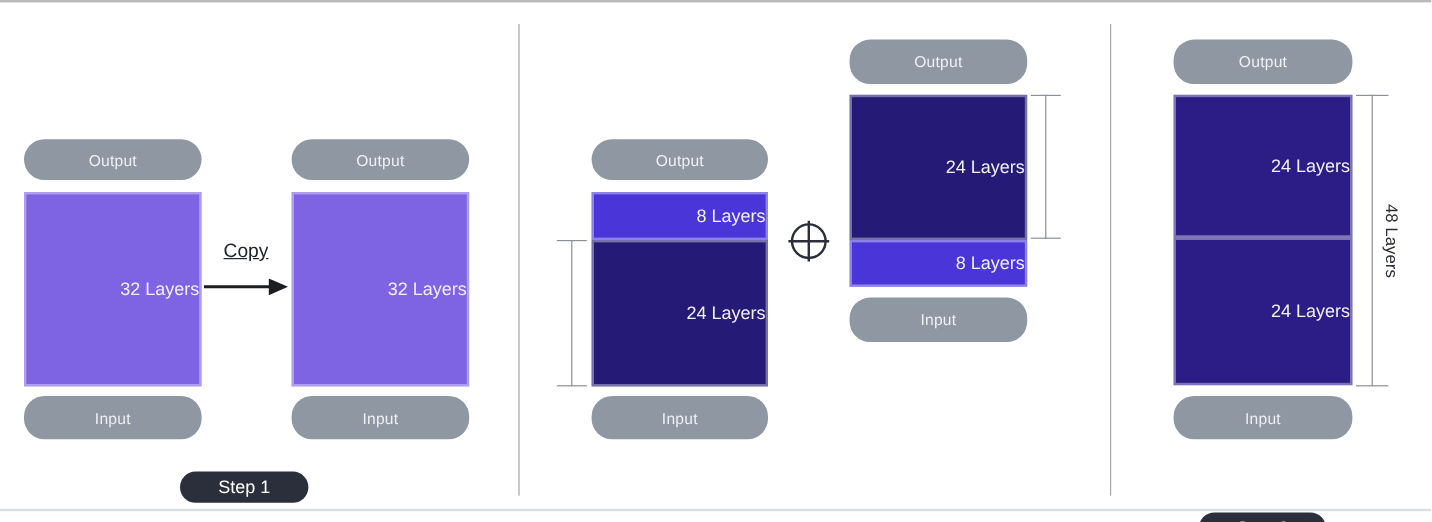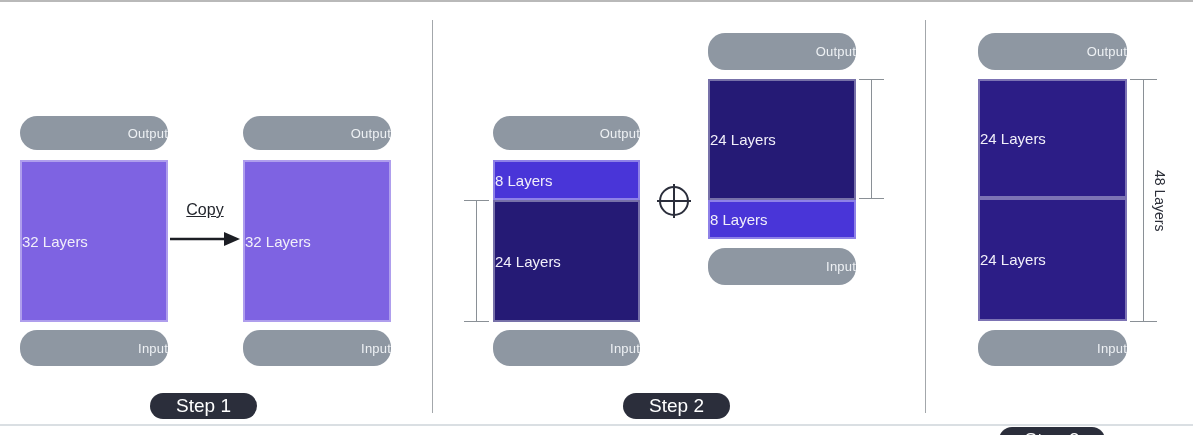--- a/index.html
+++ b/index.html
@@ -11,33 +11,33 @@
     font-family: "Liberation Sans", sans-serif;
     overflow: hidden;
   }
   .abs { position: absolute; box-sizing: border-box; }
   .rule { background: #b9b9b9; }
   .rule-bottom { background: #dadfe3; }
   .vdivider { width: 1px; background: #a3a7ab; }
   .bar {
     background: #8e97a2;
     color: #eef1f4;
-    display: flex; align-items: center; justify-content: flex-end;
+    display: flex; align-items: center; justify-content: center;
     font-size: 13px; letter-spacing: 0.2px; border-radius: 17px;
   }
   .block {
-    display: flex; align-items: center; justify-content: flex-start;
+    display: flex; align-items: center; justify-content: flex-end;
     color: #f1effa; font-size: 15px;
     border: 2px solid rgba(255,255,255,0.38);
   }
   .badge {
     background: #2b2e3b; color: #ffffff;
     border-radius: 13px;
     display: flex; align-items: center; justify-content: center;
-    font-size: 19px;
+    font-size: 15px;
     text-align: center;
   }
   .annot {
     color: #22252c; font-size: 16px;
     display: flex; align-items: center; justify-content: center;
   }
   .bracket-line { background: #8a9096; }
   .vtext {
     writing-mode: vertical-rl; text-orientation: mixed;
     color: #2b2e38; font-size: 14px;
@@ -115,21 +115,20 @@
       <span>8 Layers</span>
     </div>
   <div class="abs bar" style="left:708px;top:248px;width:148px;height:37px;">
       <span>Input</span>
     </div>
 
   <div class="abs bracket-line" style="left:871px;top:79px;width:1px;height:120px;"></div>
   <div class="abs bracket-line" style="left:859px;top:79px;width:25px;height:1px;"></div>
   <div class="abs bracket-line" style="left:859px;top:198px;width:25px;height:1px;"></div>
 
-  <div class="abs badge" style="left:623px;top:393px;width:107px;height:26px;">Step 2</div>
 
   <div class="abs bar" style="left:978px;top:33px;width:149px;height:37px;">
       <span>Output</span>
     </div>
   <div class="abs block" style="left: 978px; top: 79px; width: 149px; height: 119px; background: rgb(44, 29, 134);">
       <span>24 Layers</span>
     </div>
   <div class="abs block" style="left: 978px; top: 198px; width: 149px; height: 123px; background: rgb(44, 29, 134);">
       <span>24 Layers</span>
     </div>

